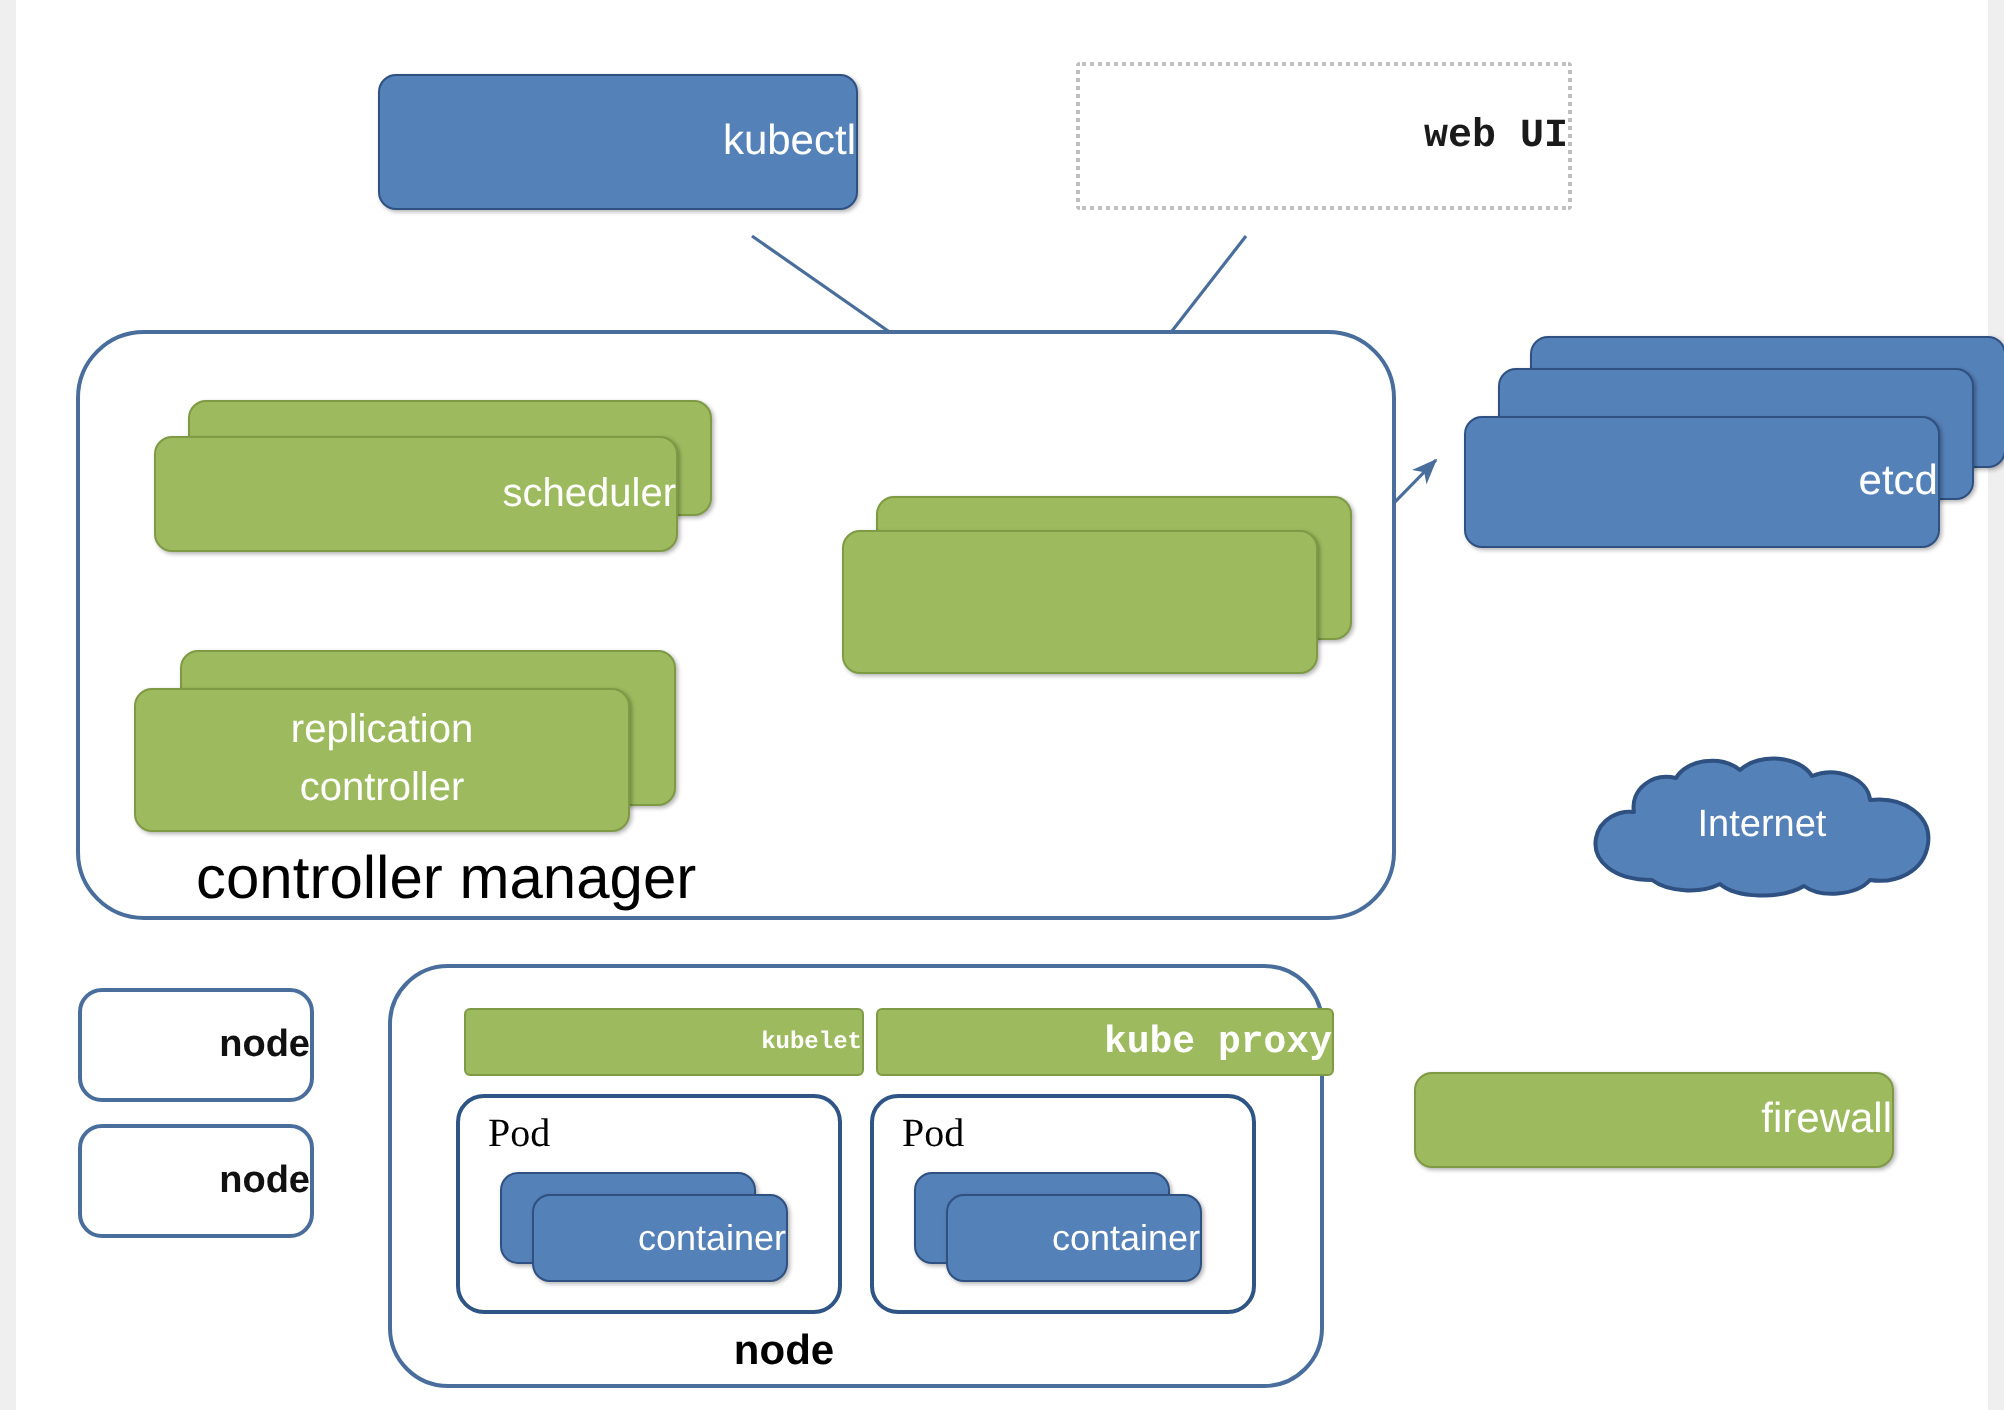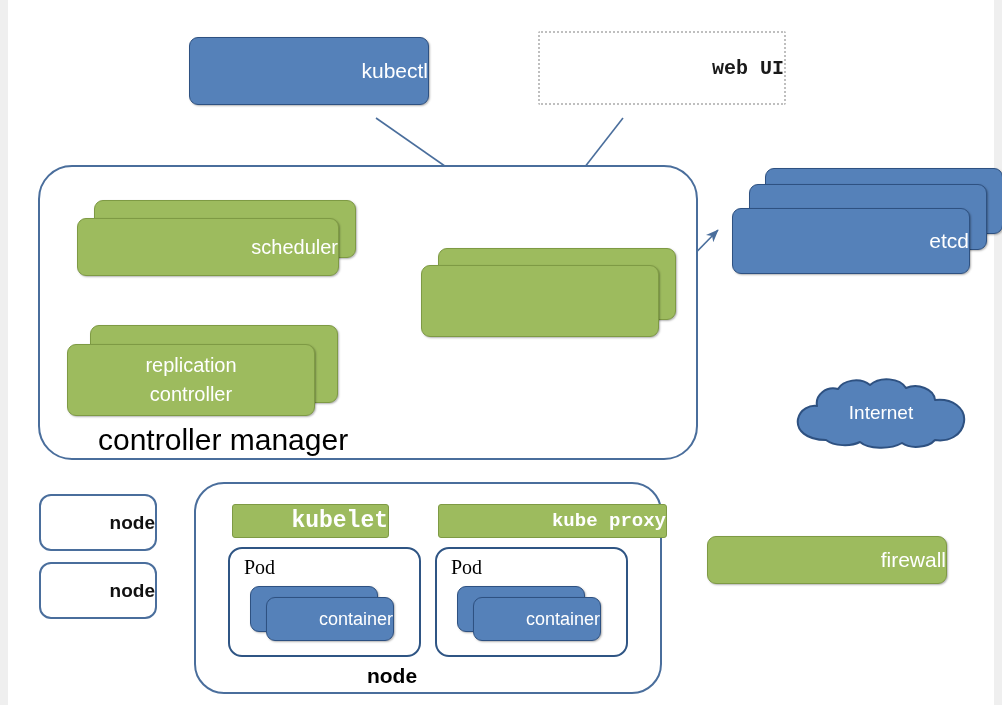--- a/index.html
+++ b/index.html
@@ -259,21 +259,21 @@
   <div class="box white-box t-sans-b" style="left:31px; top:494px; width:118px; height:57px; font-size:19px;">
     <span>node</span>
   </div>
 
   <div class="box white-box t-sans-b" style="left:31px; top:562px; width:118px; height:57px; font-size:19px;">
     <span>node</span>
   </div>
 
   <div id="node-container"></div>
 
-  <div class="box green t-mono" style="left:224px; top:504px; width:157px; height:34px; font-size:23px; border-radius:3px; box-shadow:none;">
+  <div class="box green t-mono" style="left:224px; top:504px; width:200px; height:34px; font-size:12px; border-radius:3px; box-shadow:none;">
     <span>kubelet</span>
   </div>
 
   <div class="box green t-mono" style="left:430px; top:504px; width:229px; height:34px; font-size:19px; border-radius:3px; box-shadow:none;">
     <span>kube proxy</span>
   </div>
 
   <div class="pod-box" style="left:220px; top:547px; width:193px; height:110px;"></div>
   <div class="pod-label" style="left:236px; top:556px;">Pod</div>
   <div class="stack-layer blue" style="left:242px; top:586px; width:128px; height:46px;"></div>

